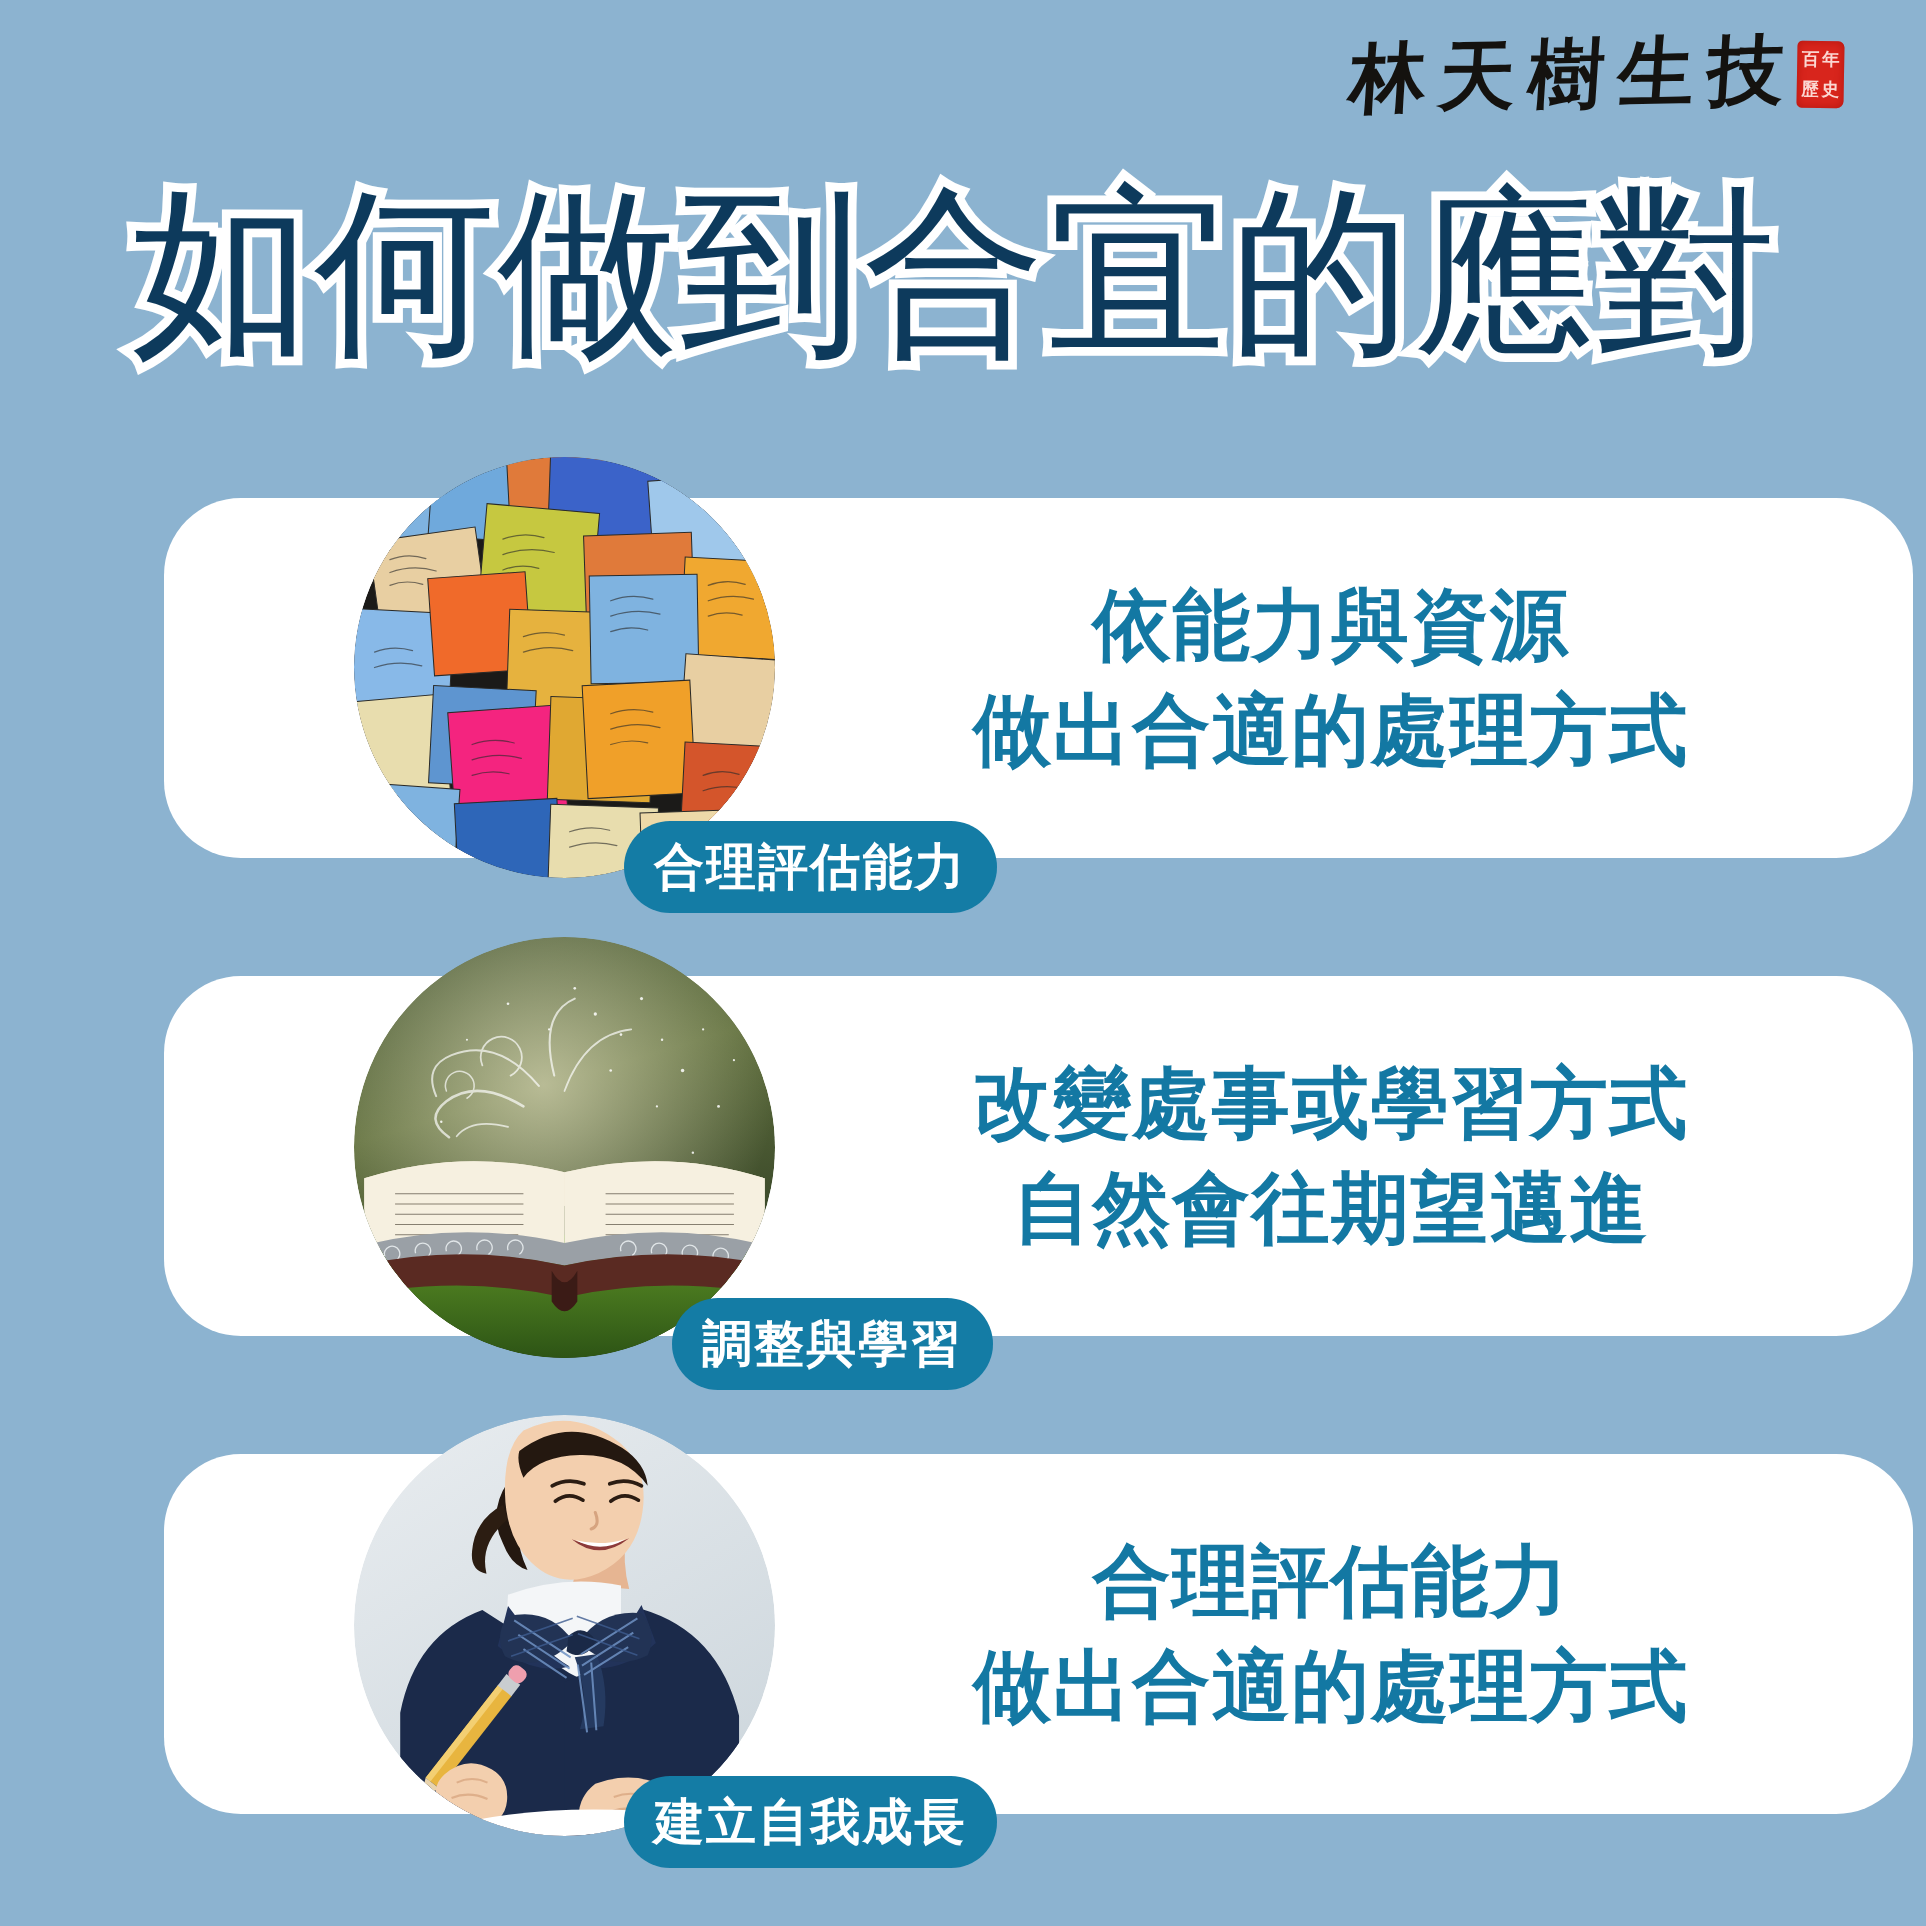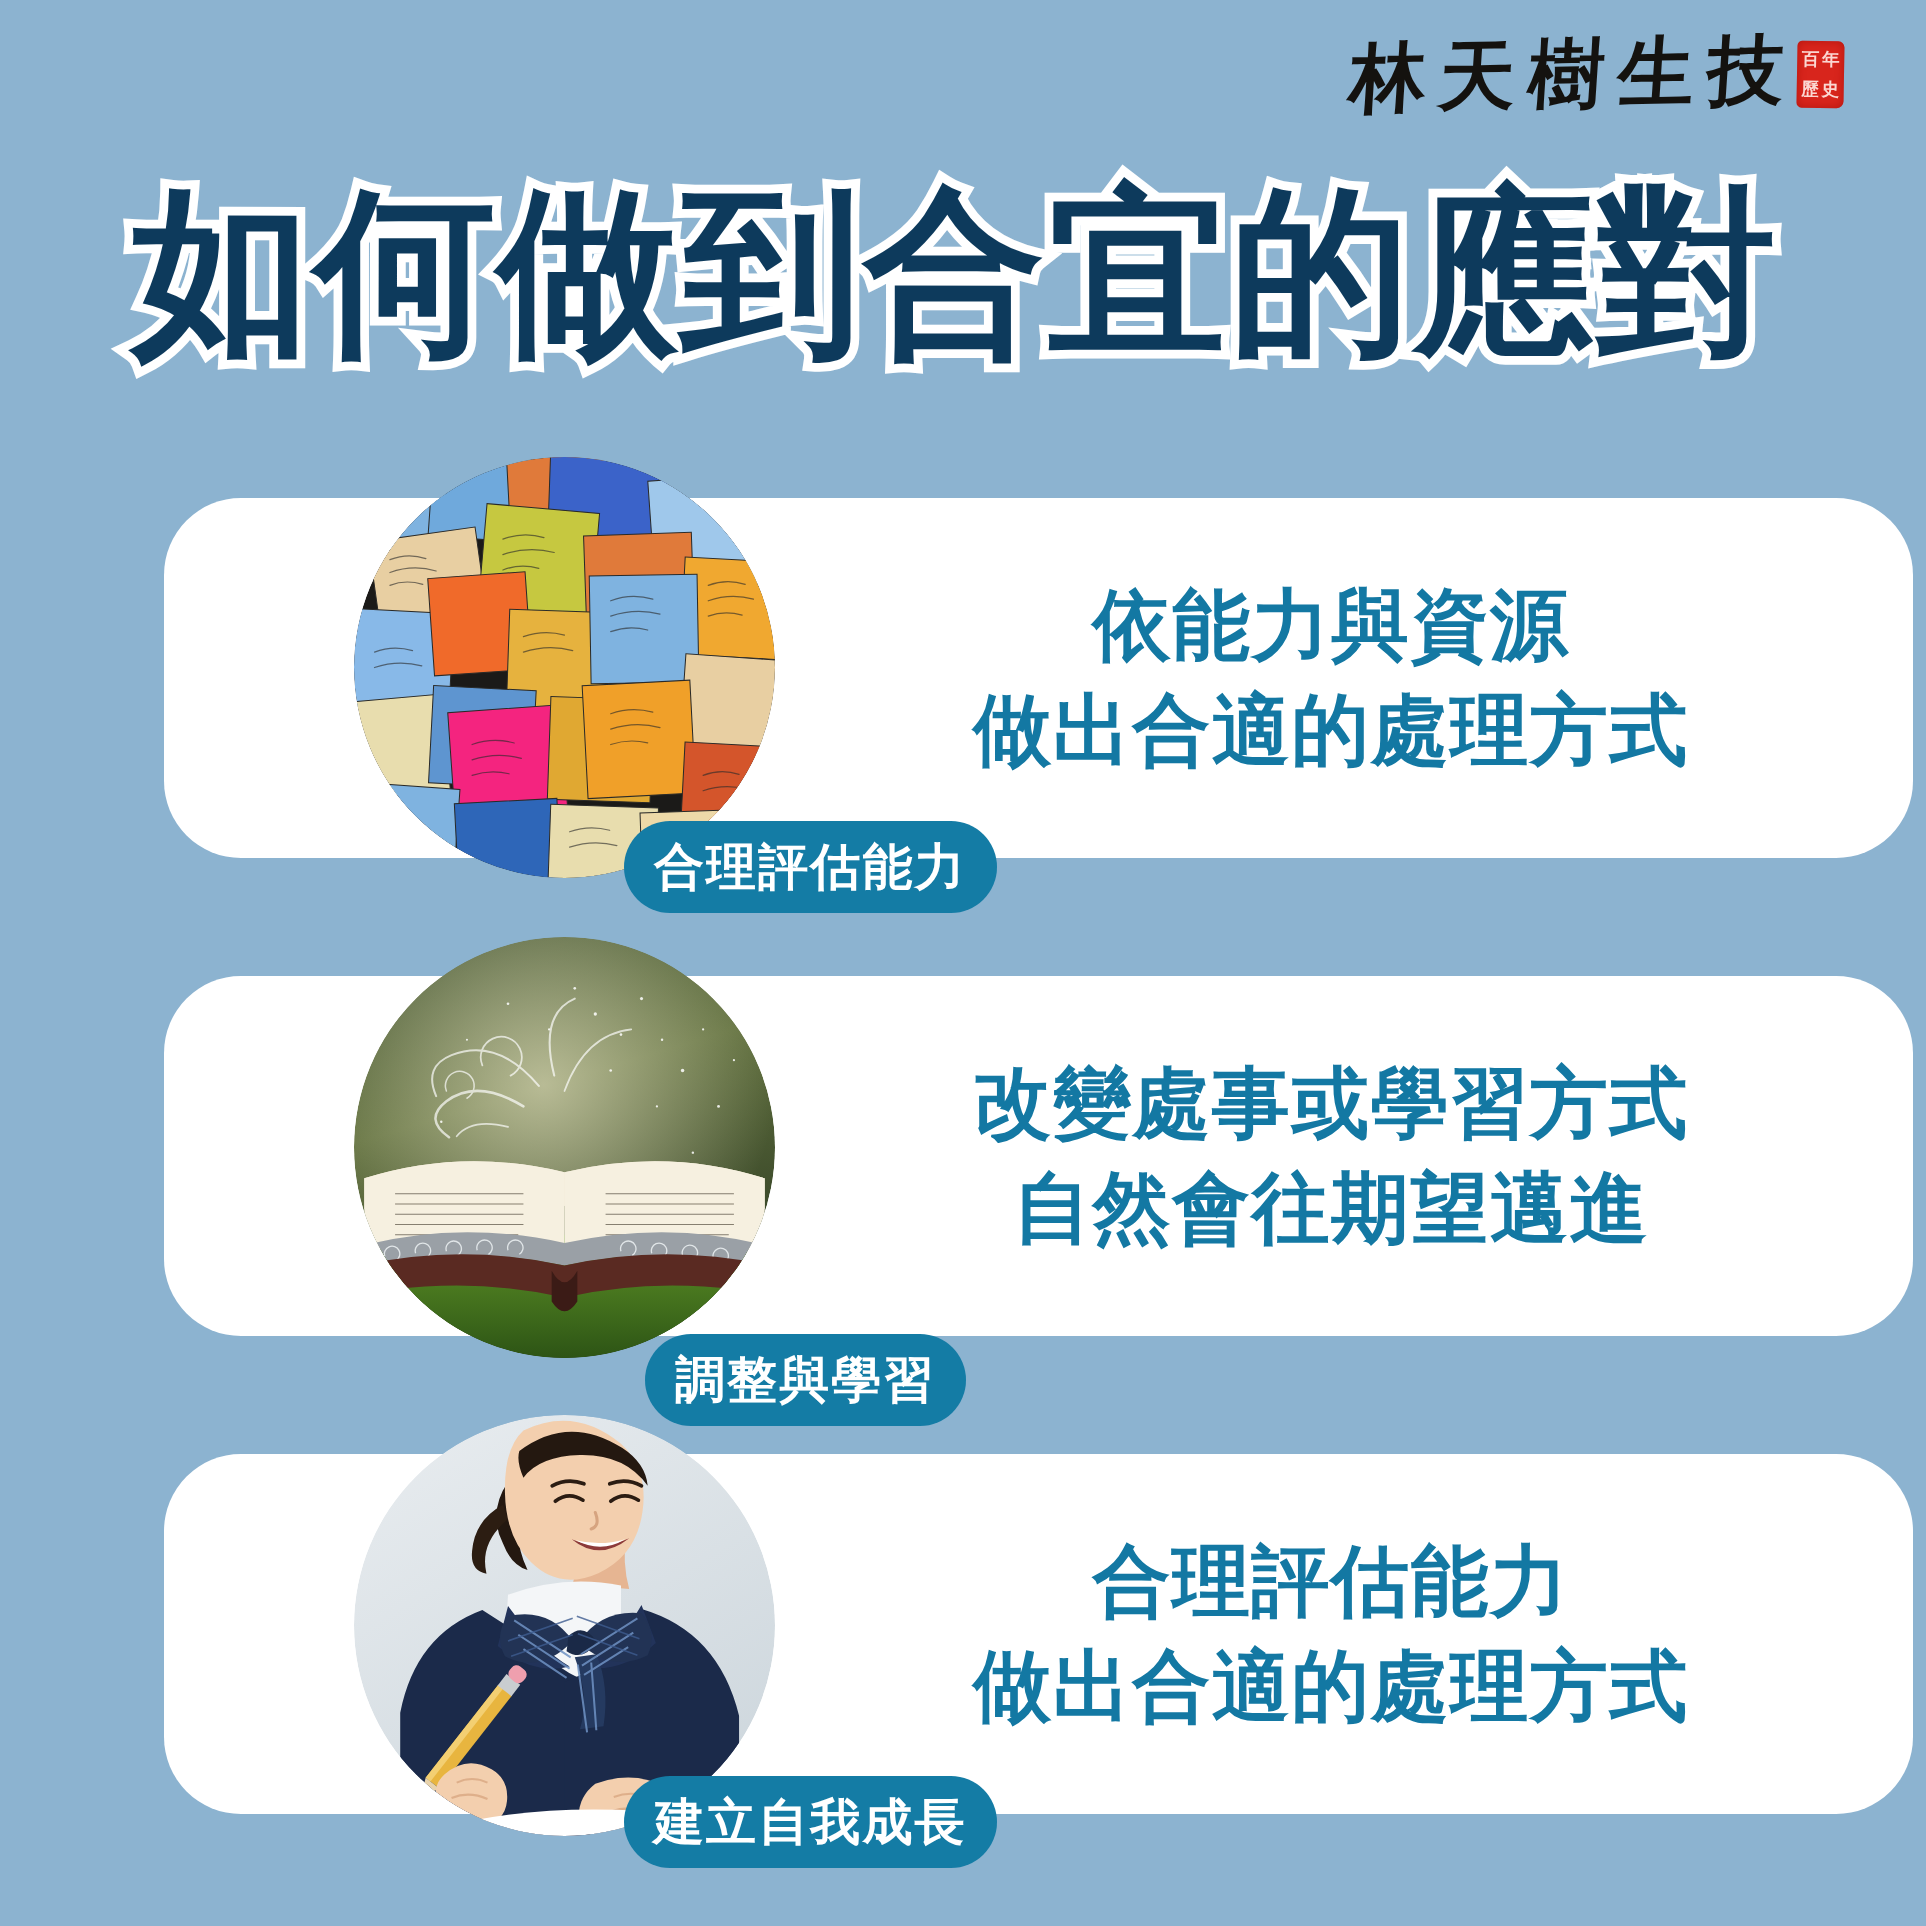--- a/index.html
+++ b/index.html
@@ -50,21 +50,21 @@
     align-items:center;
     justify-content:center;
   }
 
   
   .title {
     position:absolute;
     top:182px; left:0; width:1910px;
     text-align:center;
     font-size:181px;
-    font-weight:700;
+    font-weight:400;
     line-height:1;
     color:#0D3A5C;
     letter-spacing:2.1px;
     -webkit-text-stroke:17.5px #FFFFFF;
     paint-order:stroke fill;
     white-space:nowrap;
   }
 
   
   .card {
@@ -117,21 +117,21 @@
     font-size:50px;
     font-weight:800;
     letter-spacing:2.1px;
     display:flex;
     align-items:center;
     justify-content:center;
     padding:0 30px;
     white-space:nowrap;
   }
   .badge.b1 { left:624px; top:821px; }
-  .badge.b2 { left:645px; top:1298px;margin-top:36px; }
+  .badge.b2 { left:672px; top:1298px; }
   .badge.b3 { left:624px; top:1776px; }
 </style>
 </head>
 <body>
 
 <div class="brand">
   <div class="brand-text">林天樹生技</div>
   <div class="brand-seal">
     <span>百</span>
     <span>年</span>

